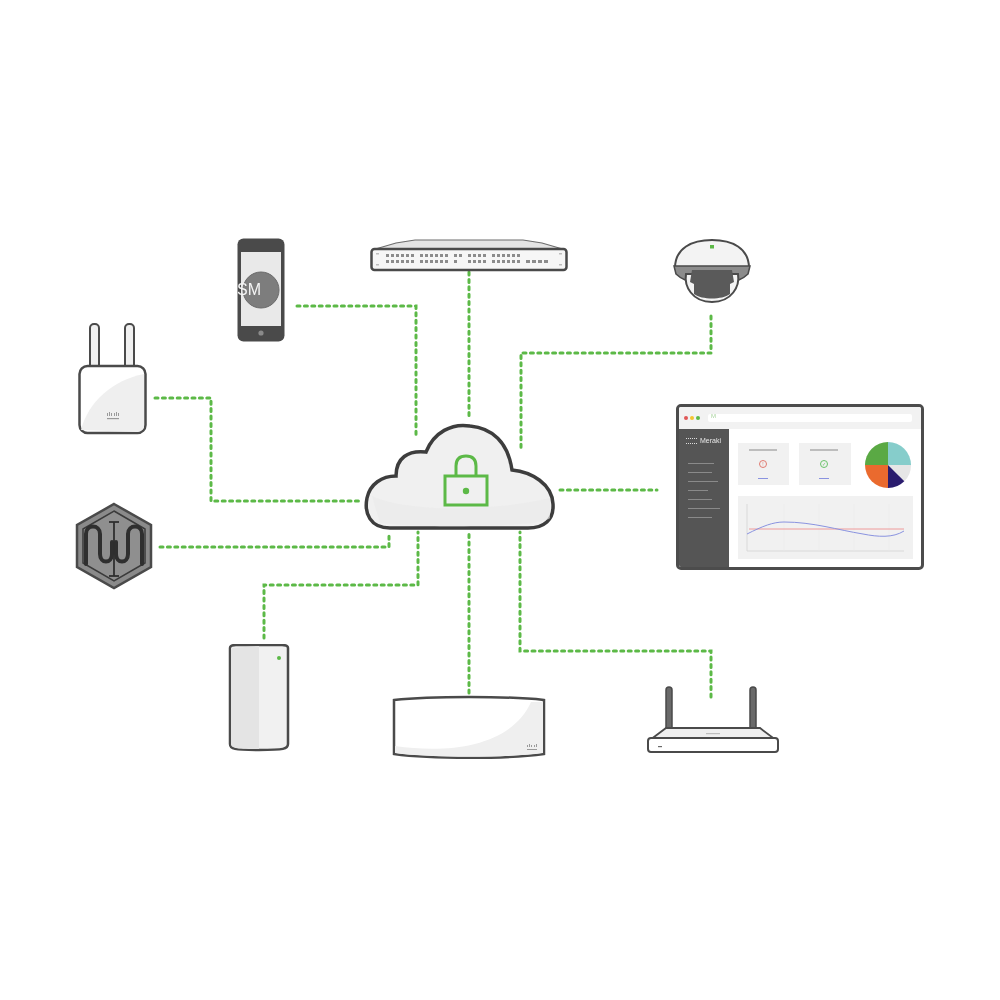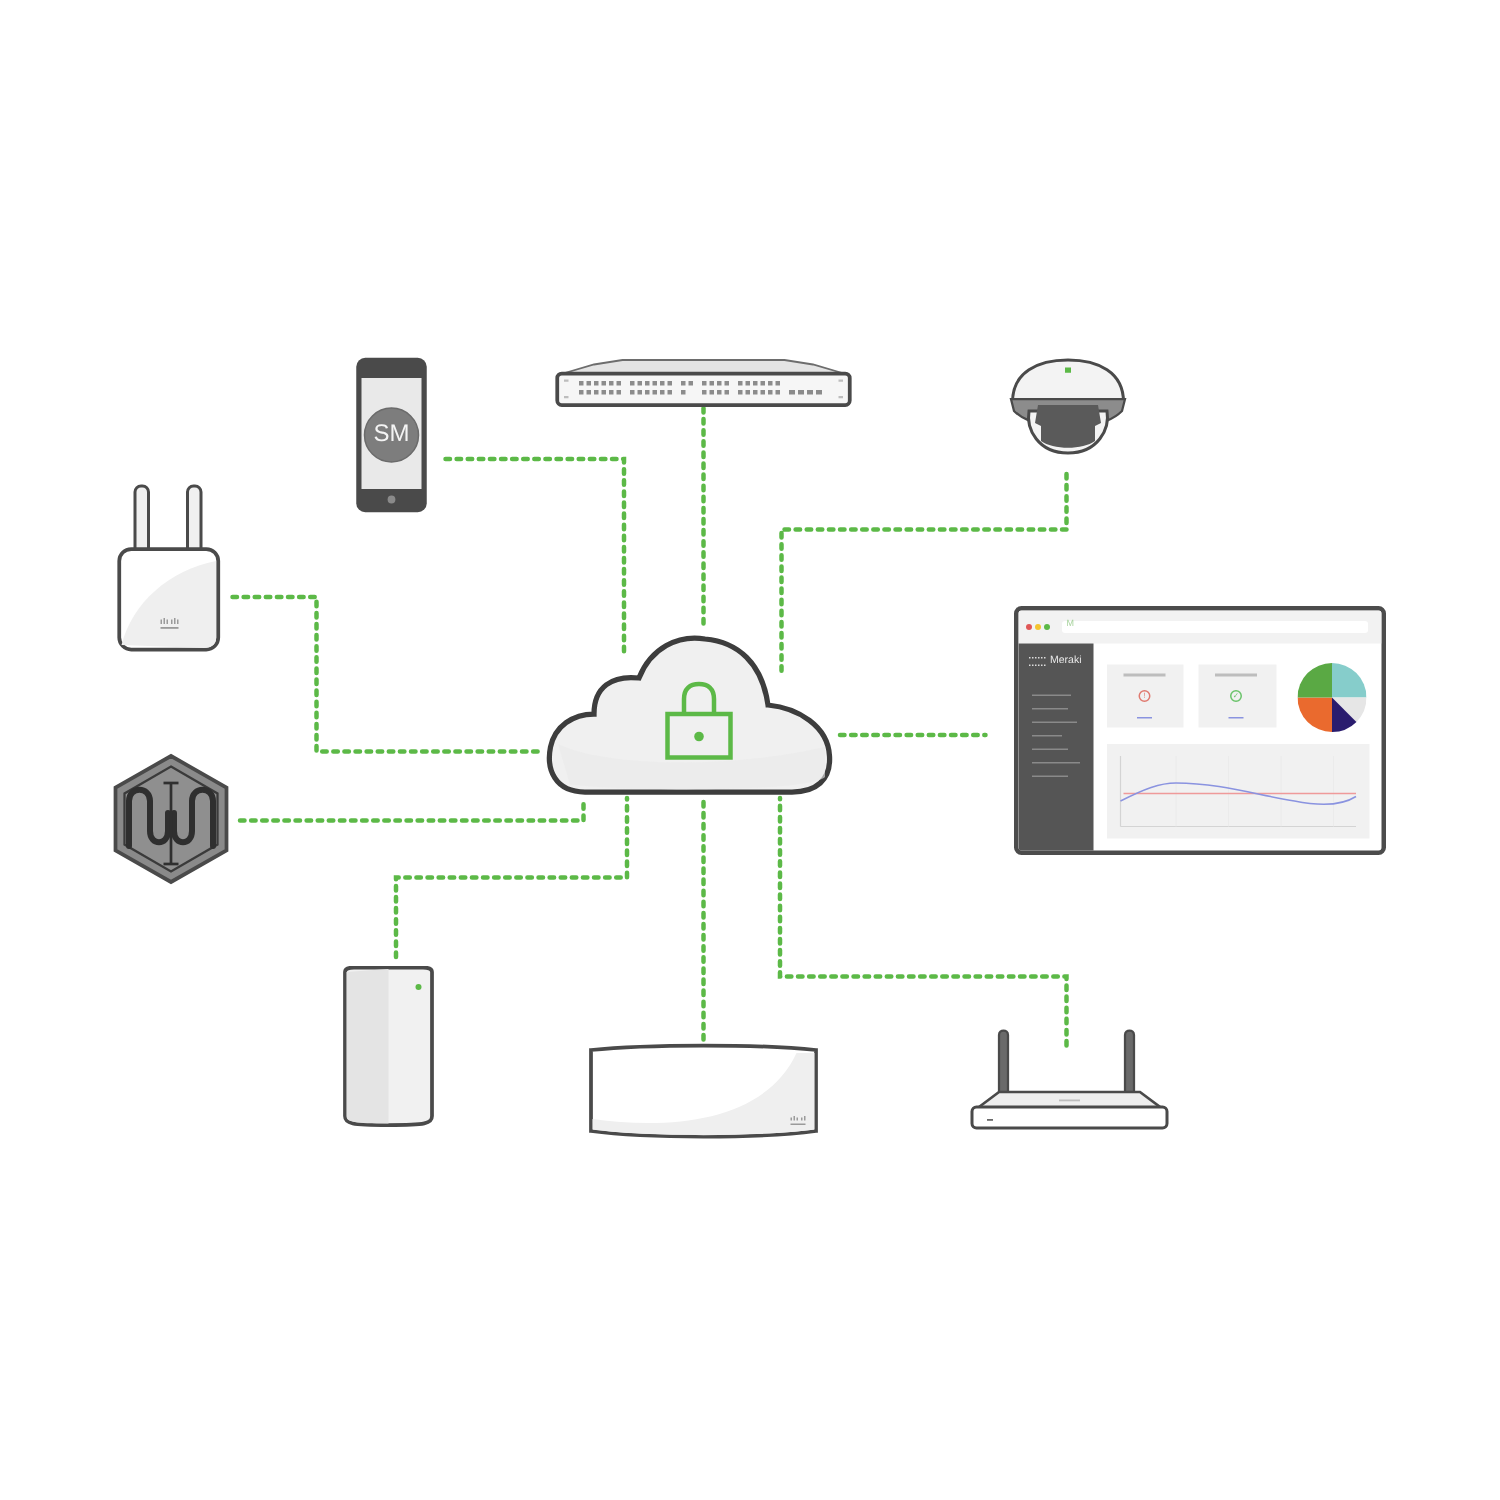--- a/index.html
+++ b/index.html
@@ -45,21 +45,21 @@
   </svg>
 </div>
 
 <div class="node" style="left:237px;top:238px;width:48px;height:104px;">
   <svg width="48" height="104" viewBox="0 0 48 104">
     <rect x="0.5" y="0.5" width="47" height="103" rx="6" fill="#4a4a4a"></rect>
     <rect x="4" y="14" width="40" height="74" fill="#e9e9e9"></rect>
     <circle cx="24" cy="95" r="2.6" fill="#8a8a8a"></circle>
     <circle cx="24" cy="52" r="18" fill="#7d7d7d" stroke="#6b6b6b"></circle>
   </svg>
-  <span style="position:absolute;left:0;top:43px;width:48px;text-align:center;color:#f4f4f4;font-size:16px;font-family:'Liberation Sans',sans-serif;">SM</span>
+  <span style="position:absolute;left:0;top:43px;width:48px;text-align:left;color:#f4f4f4;font-size:16px;font-family:'Liberation Sans',sans-serif;">SM</span>
 </div>
 
 <div class="node" style="left:370px;top:238px;width:198px;height:34px;">
   <svg width="198" height="34" viewBox="0 0 198 34">
     <path d="M2,12 L26,5 L45,2 L153,2 L172,5 L196,12 Z" fill="#e4e4e4" stroke="#6d6d6d" stroke-width="1.2"></path>
     <rect x="1.5" y="11" width="195" height="21" rx="3" fill="#f6f6f6" stroke="#4a4a4a" stroke-width="2.5"></rect>
     <g fill="#8c8c8c">
       <g id="portrow">
         <rect x="16" y="16" width="3" height="3"></rect>
           <rect x="21" y="16" width="3" height="3"></rect>

